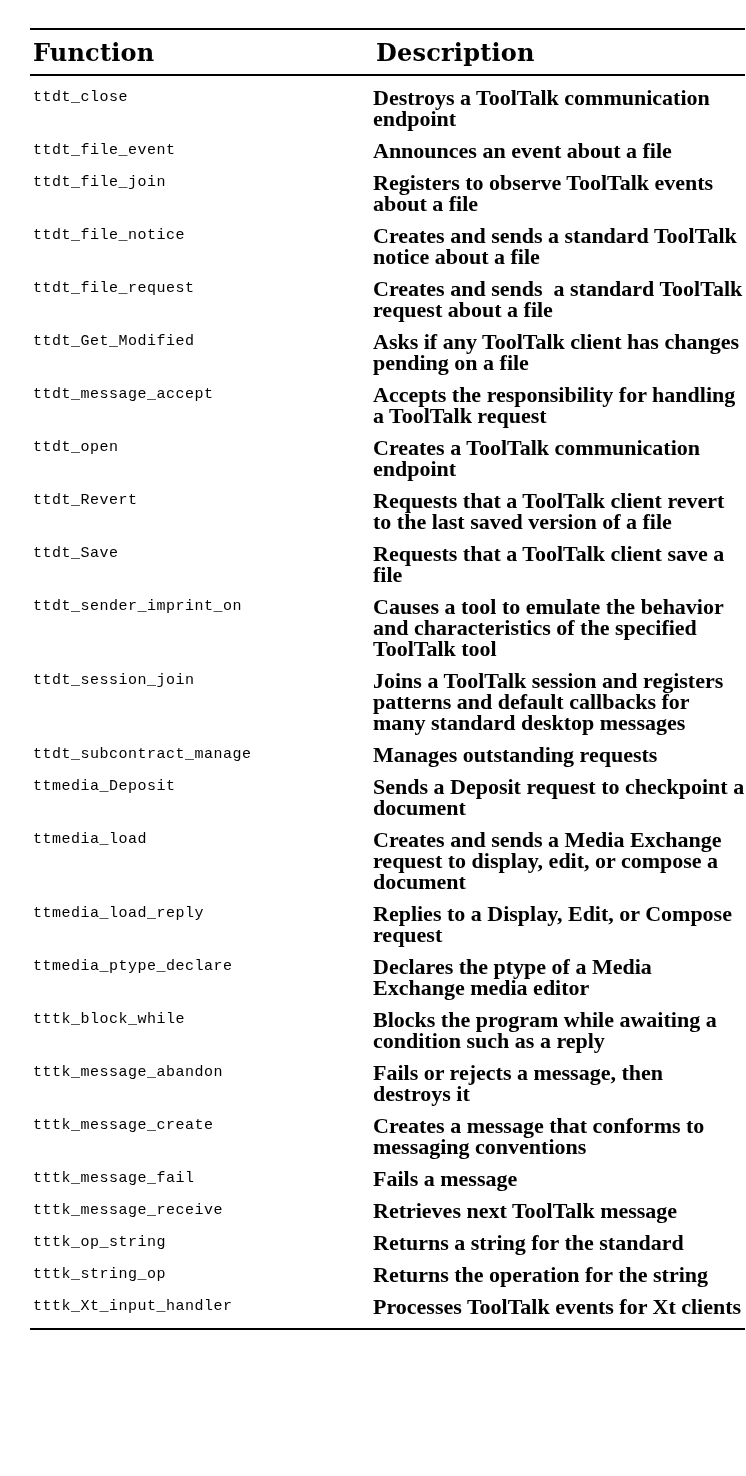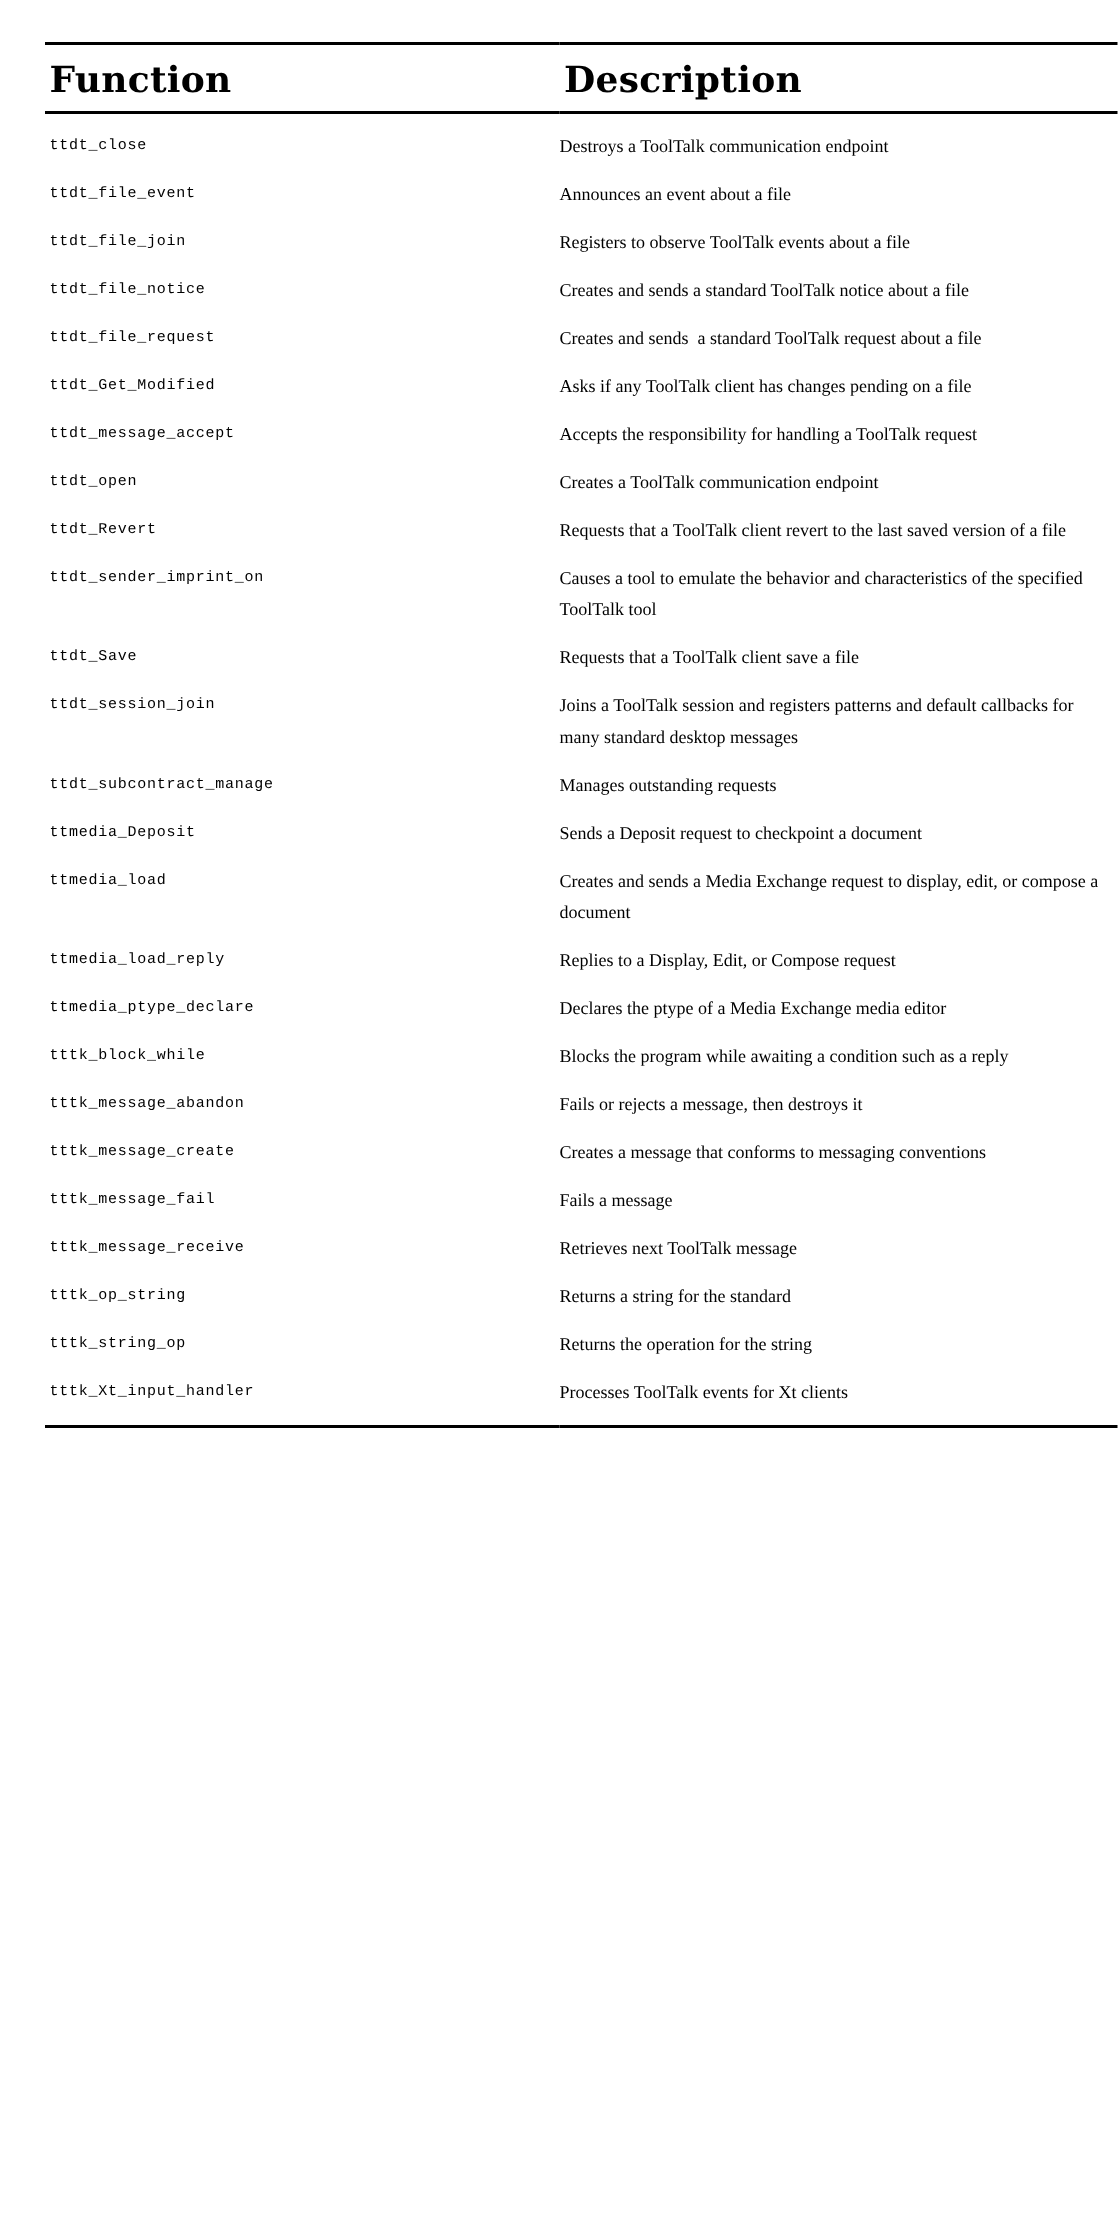--- a/index.html
+++ b/index.html
@@ -41,31 +41,32 @@
   }
   tbody td {
     vertical-align: top;
     padding: 0 0 11px 0;
   }
   tbody tr:first-child td {
     padding-top: 11px;
   }
   td.fn {
     font-family: "Liberation Mono", "DejaVu Sans Mono", monospace;
-    font-size: 10px;
+    font-size: 15px;
     letter-spacing: 0.5px;
     line-height: 21px;
     padding-left: 3px;
     white-space: nowrap;
   }
   td.desc {
     font-family: "Liberation Serif", "DejaVu Serif", serif;
-    font-size: 12px;
+    font-size: 22px;
     line-height: 21px;
     white-space: pre-wrap;
+    font-weight: bold;
   }
 </style>
 </head>
 <body>
 
 <div class="page">
   <table class="fn-table">
     <colgroup>
       <col class="c1">
       <col class="c2">
@@ -117,27 +118,27 @@
     <td class="fn">ttdt_open</td>
     <td class="desc">Creates a ToolTalk communication endpoint</td>
   </tr>
 
   <tr>
     <td class="fn">ttdt_Revert</td>
     <td class="desc">Requests that a ToolTalk client revert to the last saved version of a file</td>
   </tr>
 
   <tr>
+    <td class="fn">ttdt_Save</td>
+    <td class="desc">Requests that a ToolTalk client save a file</td>
+  </tr>
+
+  <tr>
     <td class="fn">ttdt_sender_imprint_on</td>
     <td class="desc">Causes a tool to emulate the behavior and characteristics of the specified ToolTalk tool</td>
-  </tr>
-
-  <tr>
-    <td class="fn">ttdt_Save</td>
-    <td class="desc">Requests that a ToolTalk client save a file</td>
   </tr>
 
   <tr>
     <td class="fn">ttdt_session_join</td>
     <td class="desc">Joins a ToolTalk session and registers patterns and default callbacks for many standard desktop messages</td>
   </tr>
 
 
   <tr>
     <td class="fn">ttdt_subcontract_manage</td>

